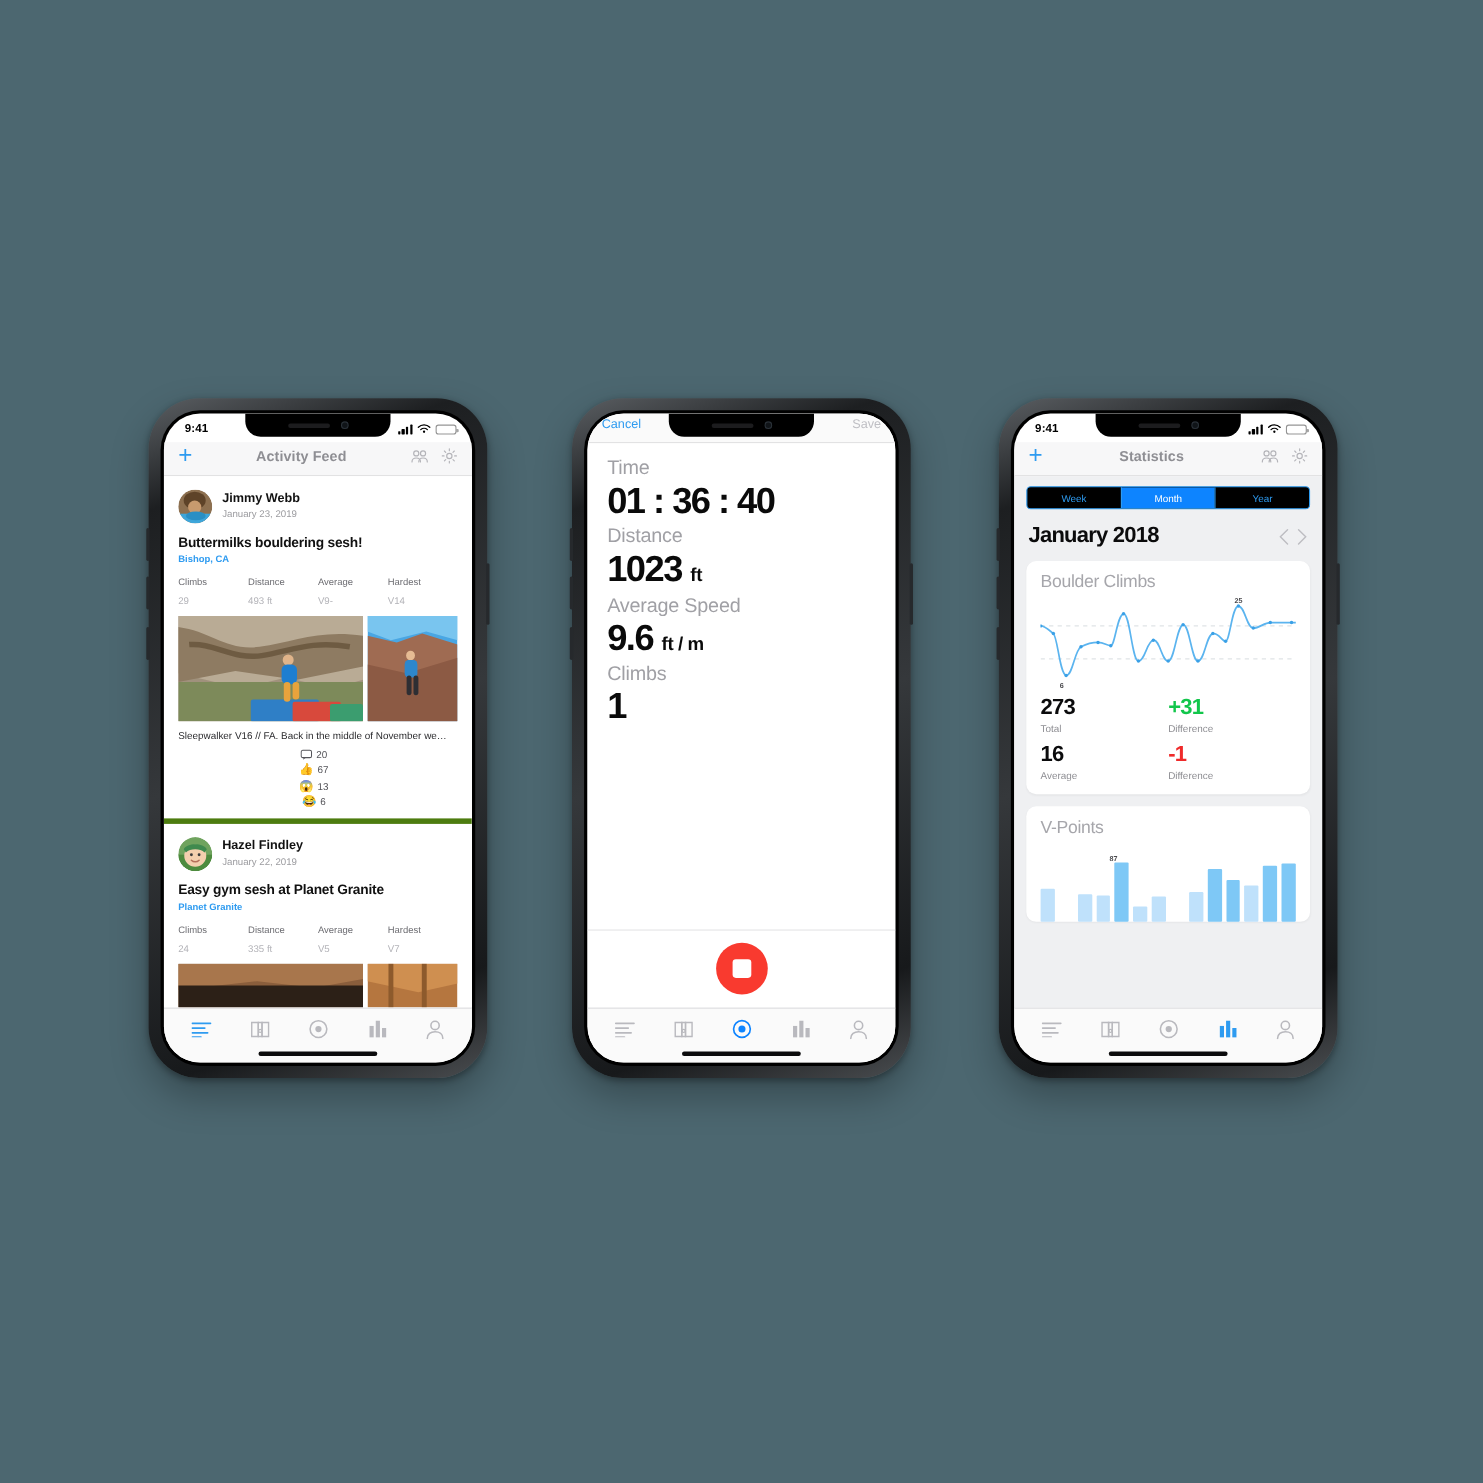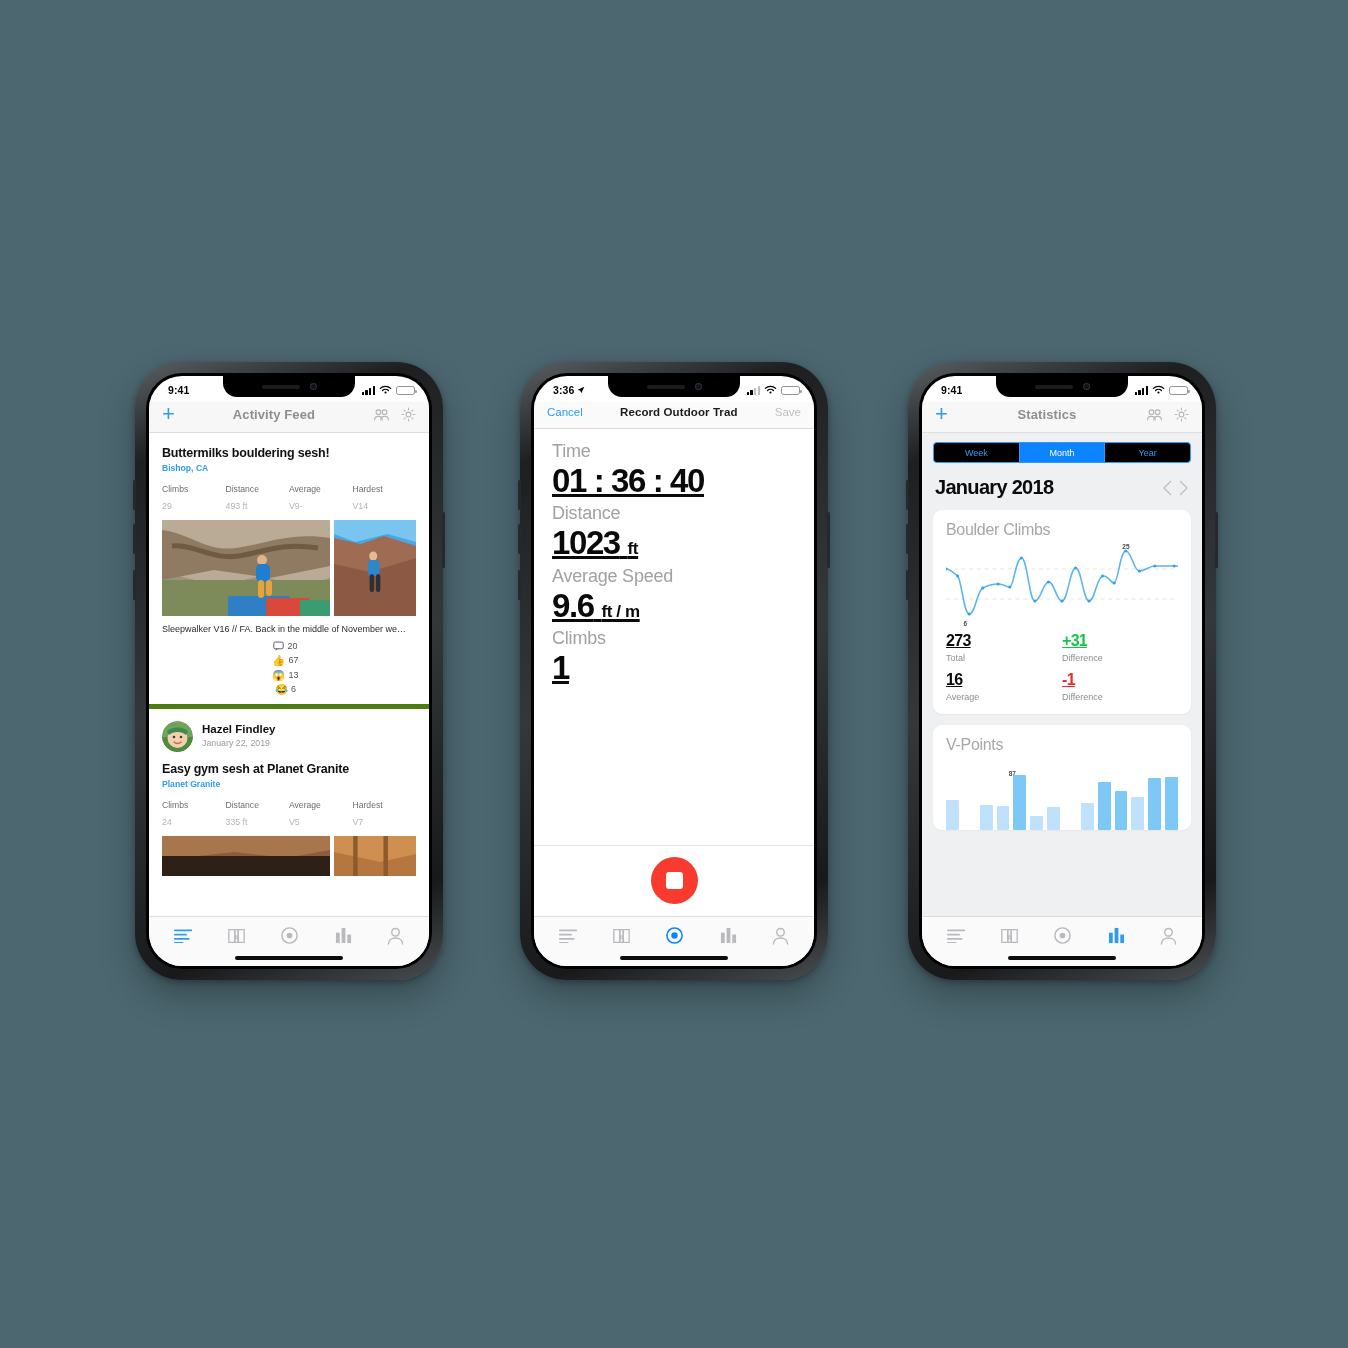--- a/index.html
+++ b/index.html
@@ -105,21 +105,21 @@
   .photo.big { flex: 0 0 168px; }
   .photo.small { flex: 1 1 auto; }
   .caption { font-size:9px; color:#2b2b2e; margin-top:8px; white-space:nowrap; overflow:hidden; }
   .reacts { display:flex; align-items:center; gap:4px; padding: 7px 0 9px; font-size:9px; color:#55555a;flex-direction:column; }
   .reacts .r { display:flex; align-items:center; gap:3px; margin-right:7px; }
   .emoji { font-size:10.5px; line-height:1; }
 
   
   .record-body { flex:1 1 auto; background:#fff; padding: 10px 18px 0; overflow:hidden; }
   .rec-label { font-size:18px; color:#a0a0a5; font-weight:400; letter-spacing:-.2px; margin-top:2px; }
-  .rec-value { font-size:33px; font-weight:700; color:#0a0a0a; letter-spacing:-1.4px; margin-top:-1px; line-height:1.22;text-decoration:underline; }
+  .rec-value { font-size:33px; font-weight:700; color:#0a0a0a; letter-spacing:-1.4px; margin-top:-1px; line-height:1.22; }
   .rec-value .unit { font-size:17px; letter-spacing:-.4px; }
   .rec-footer { flex:0 0 auto; background:#fff; border-top:.5px solid #e4e4e6; display:flex; align-items:center; justify-content:center; padding: 11px 0 12px; }
   .stopbtn { width:47px; height:47px; border-radius:50%; background:#f93a2f; display:flex; align-items:center; justify-content:center; }
   .stopbtn span { width:17px; height:17px; background:#fff; border-radius:3px; }
 
   
   .stats-body { flex:1 1 auto; background:#eff0f2; padding: 9px 11px 0; overflow:hidden; }
   .seg {
     display:flex; height:21px; border:1px solid #2e9bf0; border-radius:4px; overflow:hidden; background:#000000;
   }
@@ -127,21 +127,21 @@
   .seg div + div { border-left:1px solid #2e9bf0; }
   .seg div.on { background:#0d84ff; color:#fff; }
   .month-row { display:flex; align-items:center; justify-content:space-between; padding: 13px 2px 11px; }
   .month-title { font-size:20px; font-weight:700; color:#0b0b0c; letter-spacing:-.7px; }
   .month-nav { display:flex; align-items:center; gap:5px; }
   .card { background:#fff; border-radius:9px; padding: 11px 13px 12px; margin-bottom: 11px; box-shadow:0 1px 2px rgba(0,0,0,.04); }
   .card-title { font-size:16px; color:#a6a6ab; letter-spacing:-.3px; }
   .linechart { position:relative; height: 82px; margin-top:4px; }
   .lbl { position:absolute; font-size:6.5px; font-weight:700; color:#4a4a4e; }
   .grid-4 { display:grid; grid-template-columns:1fr 1fr; row-gap:9px; margin-top:8px; }
-  .big-num { font-size:16px; font-weight:700; color:#0b0b0c; letter-spacing:-.7px; line-height:1.05;text-decoration:underline; }
+  .big-num { font-size:20px; font-weight:700; color:#0b0b0c; letter-spacing:-.7px; line-height:1.05; }
   .big-num.pos { color:#12c64b; }
   .big-num.neg { color:#ef2a2a; }
   .sub-lbl { font-size:9px; color:#8e8e93; margin-top:3px; }
   .barchart { position:relative; height:66px; margin-top:10px; display:flex; align-items:flex-end; gap:4px; }
   .bar { flex:1; background:#bfe1fb; border-radius:1px; }
   .bar.hi { background:#7ec8f6; }
 </style>
 </head>
 <body>
 
@@ -188,20 +188,42 @@
             <svg width="15" height="15" viewBox="0 0 20 20">
               <circle cx="10" cy="10" r="3.2" stroke="#b4b4b9" stroke-width="1.4" fill="none"></circle>
               <path d="M10 1.4v2.2M10 16.4v2.2M1.4 10h2.2M16.4 10h2.2M4 4l1.6 1.6M14.4 14.4 16 16M16 4l-1.6 1.6M5.6 14.4 4 16" stroke="#b4b4b9" stroke-width="1.4" stroke-linecap="round"></path>
             </svg>
           </span>
         </div>
 
         <div class="feed">
 
           <div class="post">
+            <div class="post-head">
+              <span class="avatar">
+                <svg width="31" height="31" viewBox="0 0 31 31">
+                  <defs>
+                      <clipPath id="c1">
+                        <circle cx="15.5" cy="15.5" r="15.5"></circle>
+                      </clipPath>
+                    </defs>
+                  <g clip-path="url(#c1)">
+                    <rect width="31" height="31" fill="#8d7050"></rect>
+                    <ellipse cx="15" cy="10" rx="10" ry="8" fill="#5e4328"></ellipse>
+                    <ellipse cx="15" cy="16" rx="6" ry="6" fill="#c79a6e"></ellipse>
+                    <rect y="22" width="31" height="9" fill="#3ea6da"></rect>
+                    <ellipse cx="16" cy="24" rx="9" ry="4" fill="#2a8fc4"></ellipse>
+                  </g>
+                </svg>
+              </span>
+              <span>
+                <div class="uname">Jimmy Webb</div>
+                <div class="udate">January 23, 2019</div>
+              </span>
+            </div>
             <div class="post-title">Buttermilks bouldering sesh!</div>
             <div class="post-loc">Bishop, CA</div>
             <div class="stats-row">
               <div class="stat">
                 <div class="stat-k">Climbs</div>
                 <div class="stat-v">29</div>
               </div>
               <div class="stat">
                 <div class="stat-k">Distance</div>
                 <div class="stat-v">493 ft</div>
@@ -364,42 +386,20 @@
   </div>
 
   <div class="phone" style="left:520px; top:362px;">
     <div class="bezel">
       <div class="screen">
         <div class="notch">
           <span class="speaker"></span>
           <span class="frontcam"></span>
         </div>
 
-        <div class="statusbar">
-          <div class="sb-left">
-            <span>3:36</span>
-            <svg class="loc-arrow" viewBox="0 0 12 12">
-              <path d="M11 1 1 5.6l4 1.4 1.4 4z" fill="#000"></path>
-            </svg>
-          </div>
-          <div class="sb-right">
-            <span class="sig weak">
-                <i></i>
-                <i></i>
-                <i></i>
-                <i></i>
-              </span>
-            <svg width="13" height="10" viewBox="0 0 16 12">
-              <path d="M8 10.4a1.3 1.3 0 1 0 0-2.6 1.3 1.3 0 0 0 0 2.6z" fill="#000"></path>
-              <path d="M4.3 6.7a5.4 5.4 0 0 1 7.4 0" stroke="#000" stroke-width="1.5" fill="none" stroke-linecap="round"></path>
-              <path d="M1.6 4a9.2 9.2 0 0 1 12.8 0" stroke="#000" stroke-width="1.5" fill="none" stroke-linecap="round"></path>
-            </svg>
-            <span class="batt"><span class="lvl" style="width:35%;background:#f8c238"></span></span>
-          </div>
-        </div>
 
         <div class="navbar" style="background:#fafafa">
           <span class="nav-btn-text">Cancel</span>
           <span class="nav-title dark">Record Outdoor Trad</span>
           <span class="nav-btn-text dim">Save</span>
         </div>
 
         <div class="record-body">
           <div class="rec-label">Time</div>
           <div class="rec-value">01 : 36 : 40</div>

